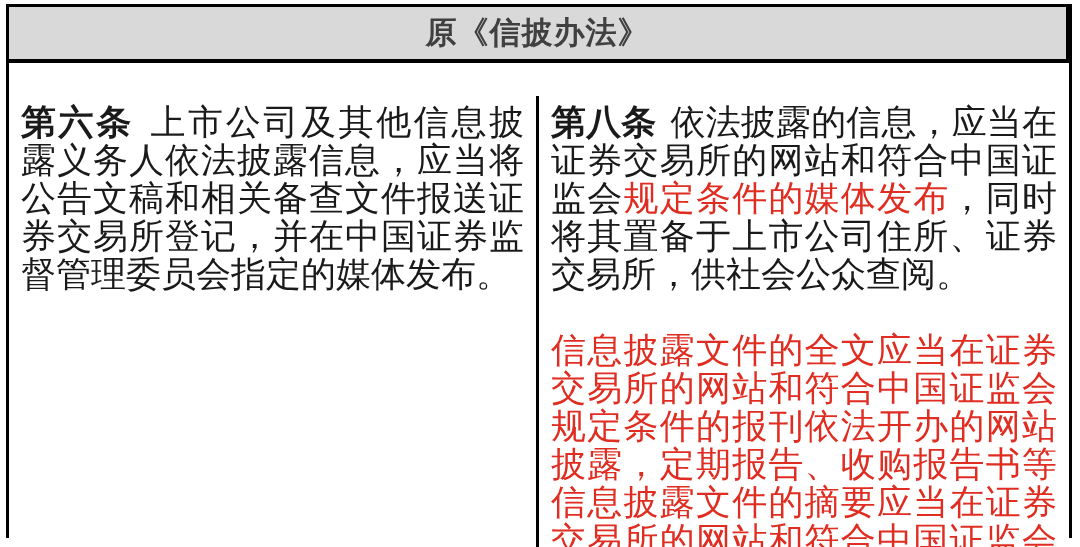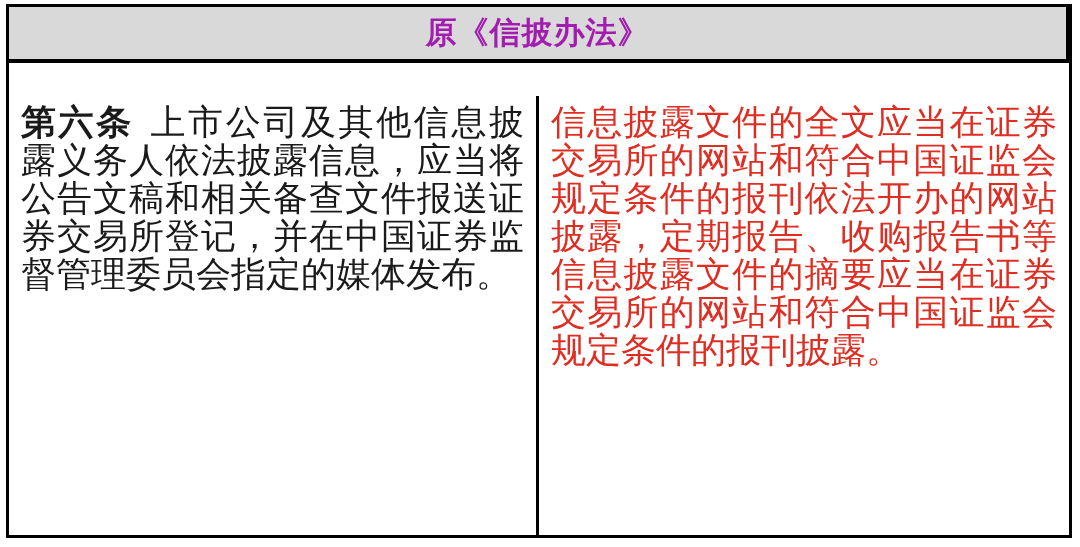--- a/index.html
+++ b/index.html
@@ -35,21 +35,21 @@
     background: #d9d9d9;
     border-bottom: 4px solid #000000;
   }
   .header-cell {
     flex: 1 1 50%;
     display: flex;
     align-items: center;
     justify-content: center;
     font-weight: bold;
     font-size: 31px;
-    color: #a21caf;
+    color: #404040;
     letter-spacing: 1px;
   }
   .header-cell.left {
     border-right: 3px solid #000000;
   }
   .body-row {
     display: flex;
     flex: 1 1 auto;
     background: #ffffff;
   }
@@ -92,18 +92,21 @@
 
     <div class="body-row">
 
       <div class="body-cell left">
         <div class="para">
           <span class="article-label">第六条</span><span class="label-gap"></span><span>上市公司及其他信息披露义务人依法披露信息，应当将公告文稿和相关备查文件报送证券交易所登记，并在中国证券监督管理委员会指定的媒体发布。</span>
         </div>
       </div>
 
       <div class="body-cell right">
+        <div class="para">
+          <span class="article-label">第八条</span><span class="label-gap"></span><span>依法披露的信息，应当在证券交易所的网站和符合中国证监会</span><span class="red">规定条件的媒体发布</span><span>，同时将其置备于上市公司住所、证券交易所，供社会公众查阅。</span>
+        </div>
         <div class="para red">信息披露文件的全文应当在证券交易所的网站和符合中国证监会规定条件的报刊依法开办的网站披露，定期报告、收购报告书等信息披露文件的摘要应当在证券交易所的网站和符合中国证监会规定条件的报刊披露。</div>
       </div>
 
     </div>
   </div>
 </div>
 
 </body></html>

